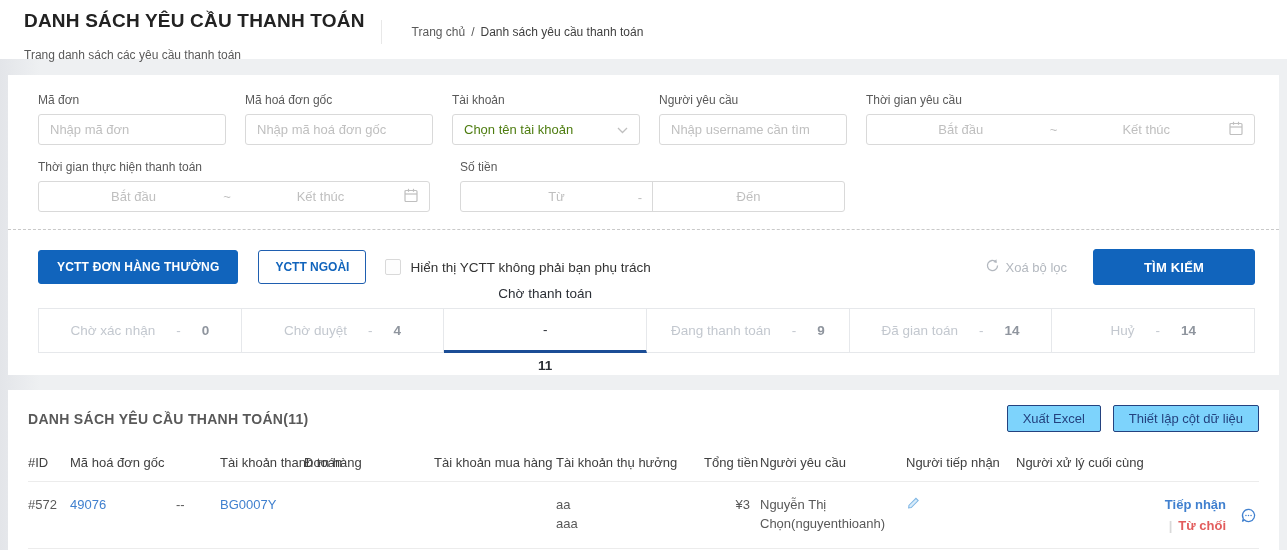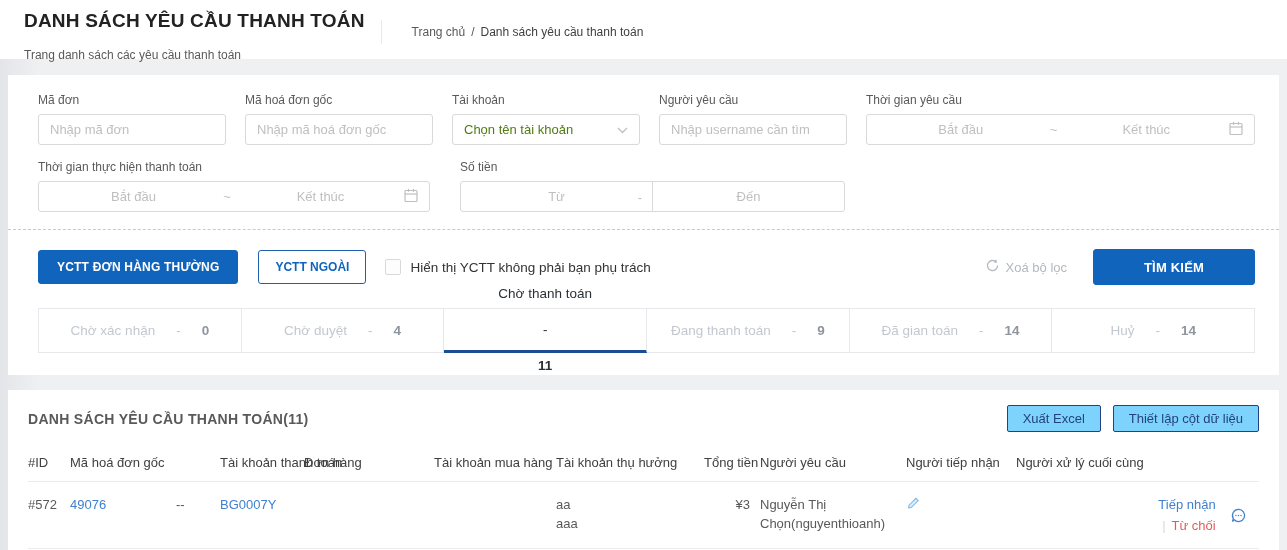--- a/index.html
+++ b/index.html
@@ -87,21 +87,21 @@
   .grid-header { border-bottom:1px solid #ececec; }
   .grid-header > div { font-size:13px; color:#404040; padding:9px 4px 11px 0; white-space:nowrap; }
   .grid-row { border-bottom:1px solid #ececec; }
   .grid-row > div { padding:13px 4px 13px 0; font-size:13px; color:#595959; line-height:19px; }
   .cell-right { text-align:right; padding-right:10px !important; }
   .cell-id { color:#404040; }
   .link { color:#4080cf; cursor:pointer; }
   .dash-cell { color:#8c8c8c; }
   .requester { max-width:132px; }
   .edit-icon { display:inline-block; cursor:pointer; line-height:0; }
-  .actions-cell { display:flex; justify-content:center; align-items:center; gap:14px; padding-right:2px !important; }
+  .actions-cell { display:flex; justify-content:flex-end; align-items:center; gap:14px; padding-right:2px !important;font-weight:bold; }
   .action-links { text-align:right; }
   .action-accept { color:#4080cf; cursor:pointer; display:block; }
   .action-reject-line { display:block; margin-top:2px; }
   .action-pipe { color:#d9d9d9; margin-right:6px; }
   .action-reject { color:#e25c5c; cursor:pointer; }
   .comment-icon { cursor:pointer; line-height:0; }
 </style>
 </head>
 <body>
 

